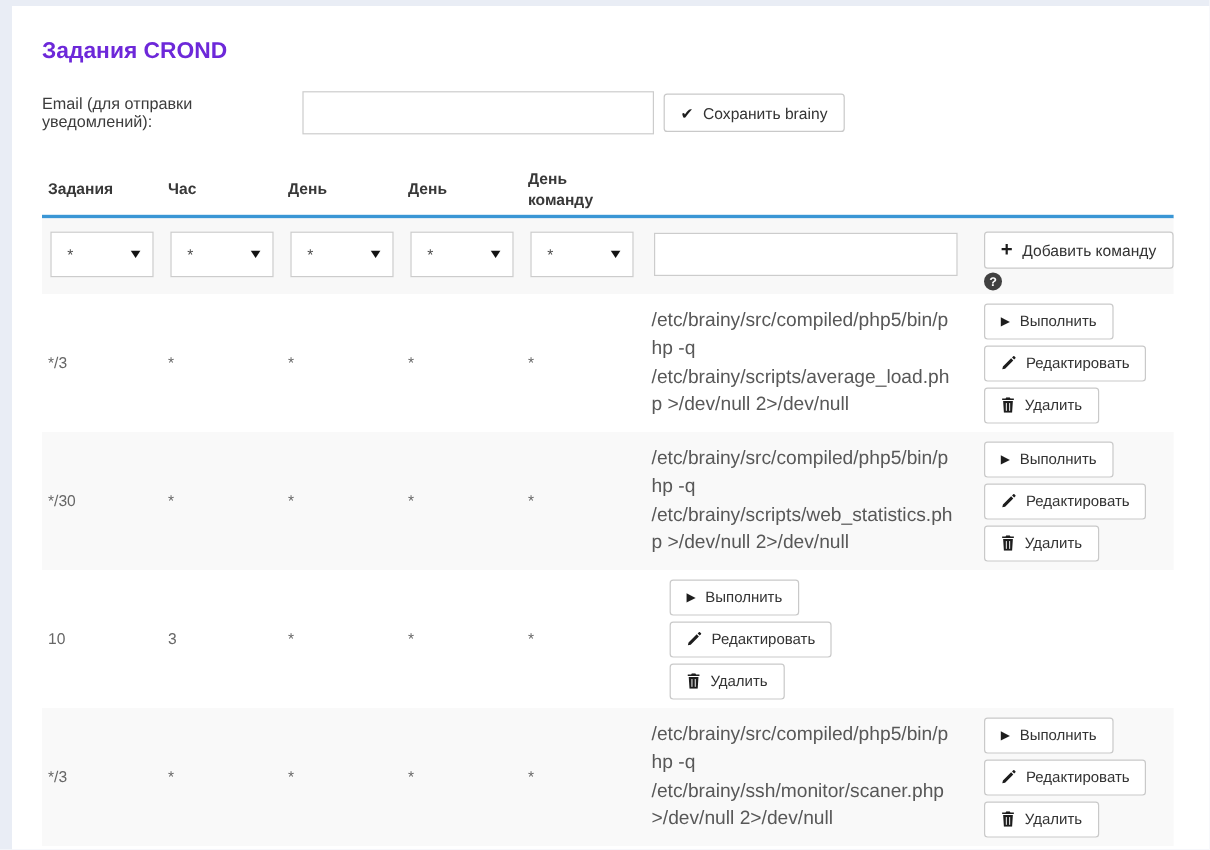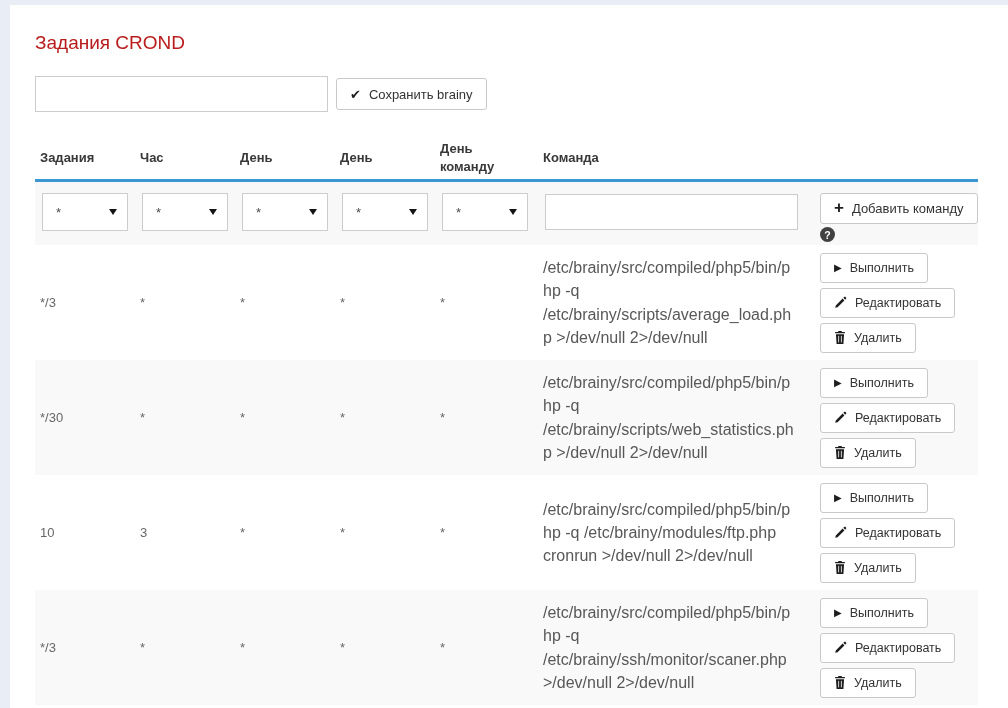--- a/index.html
+++ b/index.html
@@ -1,20 +1,20 @@
 <!DOCTYPE html>
 <html><head>
 <meta charset="utf-8">
 <style>
   * { margin:0; padding:0; box-sizing:border-box; }
   html,body { width:1008px; height:708px; overflow:hidden; }
   body { background:#e9edf5; font-family:"Liberation Sans", sans-serif; position:relative; }
   .card { position:absolute; left:10px; top:5px; right:0; bottom:0; background:#ffffff; padding:27px 0 0 25px; }
 
-  .page-title { font-size:19px; font-weight:normal; color:#b91c1c; line-height:22px; }
+  .page-title { font-size:19px; font-weight:bold; color:#6d28d9; line-height:22px; }
 
   
   .email-row { margin-top:22px; display:flex; align-items:center; }
   .email-label { font-size:13.5px; color:#3c3c3c; width:217px; }
   .email-input { width:293px; height:36px; border:1px solid #cccccc; background:#fff; padding:0 10px; font-size:13px; color:#333; font-family:"Liberation Sans", sans-serif; }
   .btn { background:#fff; border:1px solid #c9c9c9; border-radius:3px; color:#333;
          font-size:13px; font-family:"Liberation Sans", sans-serif;
          display:inline-flex; align-items:center; gap:8px; cursor:pointer; white-space:nowrap; }
   .save-btn { height:32px; padding:0 13px; margin-left:8px; }
   .icon-glyph { color:#1d1d1d; }
@@ -54,36 +54,36 @@
   .action-btn svg { display:block; }
 </style>
 </head>
 <body>
 
 <div class="card">
 
   <div class="page-title">Задания CROND</div>
 
   <div class="email-row">
+    <div class="email-label">Email (для отправки уведомлений):</div>
     <input class="email-input" type="text" value="" style="">
     <button class="btn save-btn">
       <span class="icon-glyph check-glyph">✔</span>
       <span>Сохранить brainy</span>
     </button>
   </div>
 
   <div class="table">
 
     <div class="thead">
       <div class="hcell c1">Задания</div>
       <div class="hcell c2">Час</div>
       <div class="hcell c3">День</div>
       <div class="hcell c4">День</div>
       <div class="hcell c5"><span class="wrap-narrow">День команду</span></div>
-      <div class="hcell c6">Команда</div>
       <div class="hcell c7"></div>
     </div>
 
     <div class="form-row">
       <div class="c1">
           <div class="fake-select">
         <span>*</span>
         <span class="arrow-down"></span>
           </div>
         </div>
@@ -185,21 +185,20 @@
       </button>
     </div>
   </div>
 
   <div class="trow">
     <div class="tcell c1">10</div>
     <div class="tcell c2">3</div>
     <div class="tcell c3">*</div>
     <div class="tcell c4">*</div>
     <div class="tcell c5">*</div>
-    <div class="tcell c6 cmd">/etc/brainy/src/compiled/php5/bin/php -q /etc/brainy/modules/ftp.php cronrun &gt;/dev/null 2&gt;/dev/null</div>
     <div class="c7 row-actions">
       <button class="btn action-btn">
         <span class="icon-glyph play-glyph">▶</span>
         <span>Выполнить</span>
       </button>
       <button class="btn action-btn">
         <span>
           <svg width="13" height="13" viewBox="0 0 16 16">
                   <path fill="#1d1d1d" d="M2.2 11.6 10.6 3.2l2.2 2.2-8.4 8.4-2.9.7.7-2.9zM11.5 2.3l1.3-1.3c.3-.3.8-.3 1.1 0l1.1 1.1c.3.3.3.8 0 1.1l-1.3 1.3-2.2-2.2z"></path>
                 </svg>

